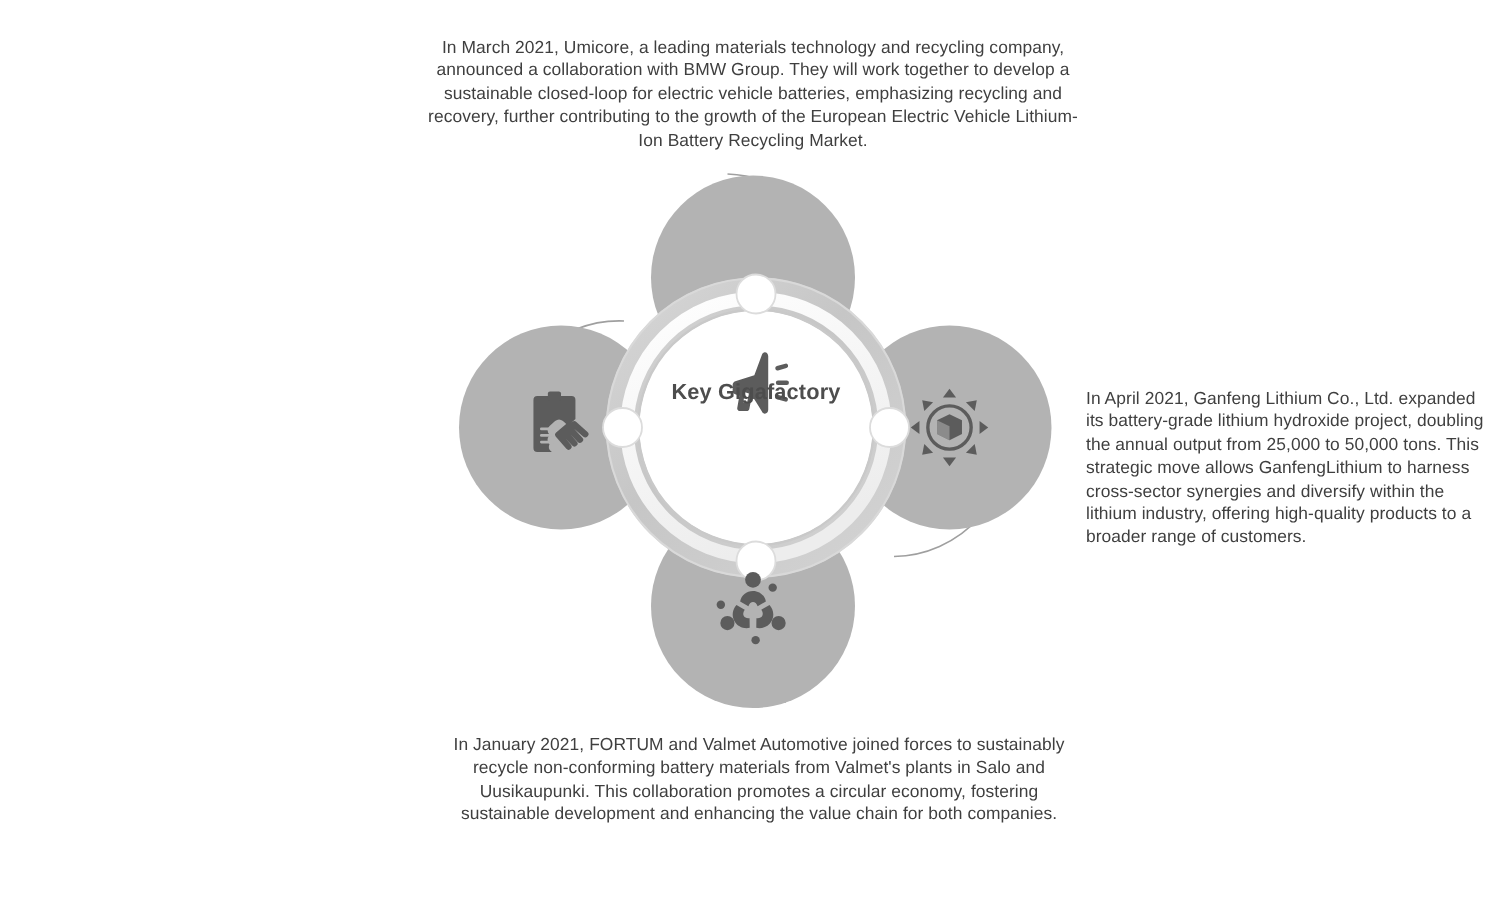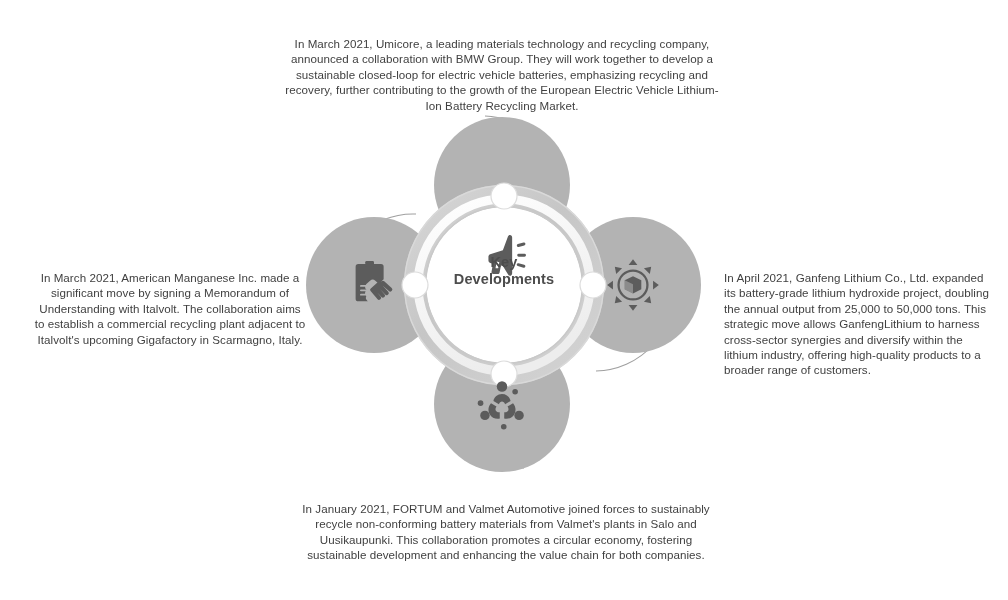--- a/index.html
+++ b/index.html
@@ -22,21 +22,20 @@
     inset: 0;
   }
 
   
   .desc {
     position: absolute;
     font-size: 11.6px;
     line-height: 15.4px;
     color: #3f3f3f;
     letter-spacing: .05px;
-    margin-top: 12px;
   }
   .desc-top {
     left: 282px;
     top: 24px;
     width: 440px;
     text-align: center;
   }
   .desc-left {
     left: 34px;
     top: 258px;
@@ -106,21 +105,20 @@
     height: 44px;
   }
 </style>
 </head>
 <body>
 
 <div class="stage">
 
   <div class="desc desc-top">In March 2021, Umicore, a leading materials technology and recycling company, announced a collaboration with BMW Group. They will work together to develop a sustainable closed-loop for electric vehicle batteries, emphasizing recycling and recovery, further contributing to the growth of the European Electric Vehicle Lithium-Ion Battery Recycling Market.</div>
 
-  <div class="desc desc-left">In March 2021, American Manganese Inc. made a significant move by signing a Memorandum of Understanding with Italvolt. The collaboration aims to establish a commercial recycling plant adjacent to Italvolt's upcoming Gigafactory in Scarmagno, Italy.</div>
 
   <div class="desc desc-right">In April 2021, Ganfeng Lithium Co., Ltd. expanded its battery-grade lithium hydroxide project, doubling the annual output from 25,000 to 50,000 tons. This strategic move allows GanfengLithium to harness cross-sector synergies and diversify within the lithium industry, offering high-quality products to a broader range of customers.</div>
 
   <div class="desc desc-bottom">In January 2021, FORTUM and Valmet Automotive joined forces to sustainably recycle non-conforming battery materials from Valmet's plants in Salo and Uusikaupunki. This collaboration promotes a circular economy, fostering sustainable development and enhancing the value chain for both companies.</div>
 
   <div class="diagram">
 
     <svg width="420" height="392" viewBox="0 0 420 392">
       <defs>
         <linearGradient id="ringGrad" x1="0" y1="0" x2="0.9" y2="1">
@@ -228,21 +226,21 @@
         <path d="M19.4 31.2l6.3 3.6c-1.3 1.7-1.4 3.6-.7 4.9.7 1.2 2.4 2 4.4
                  1.6l.1 7.3c-4.6 1-9.3-.9-11.6-5-2.3-4.1-1.6-9 1.5-12.4z"></path>
         <path d="M44.6 31.2c3.1 3.4 3.8 8.3 1.5 12.4-2.3 4.1-7 6-11.6 5l.1-7.3c2
                  .4 3.7-.4 4.4-1.6.7-1.3.6-3.2-.7-4.9l6.3-3.6z"></path>
         <circle cx="47" cy="18" r="3.2"></circle>
         <circle cx="7.5" cy="31" r="3.2"></circle>
         <circle cx="34" cy="58" r="3.2"></circle>
       </svg>
     </div>
 
-    <div class="center-label">Key Developments</div>
+    <div class="center-label">Key Gigafactory</div>
   </div>
 
   <div class="footer">
     
     
     
   </div>
 
 </div>
 

